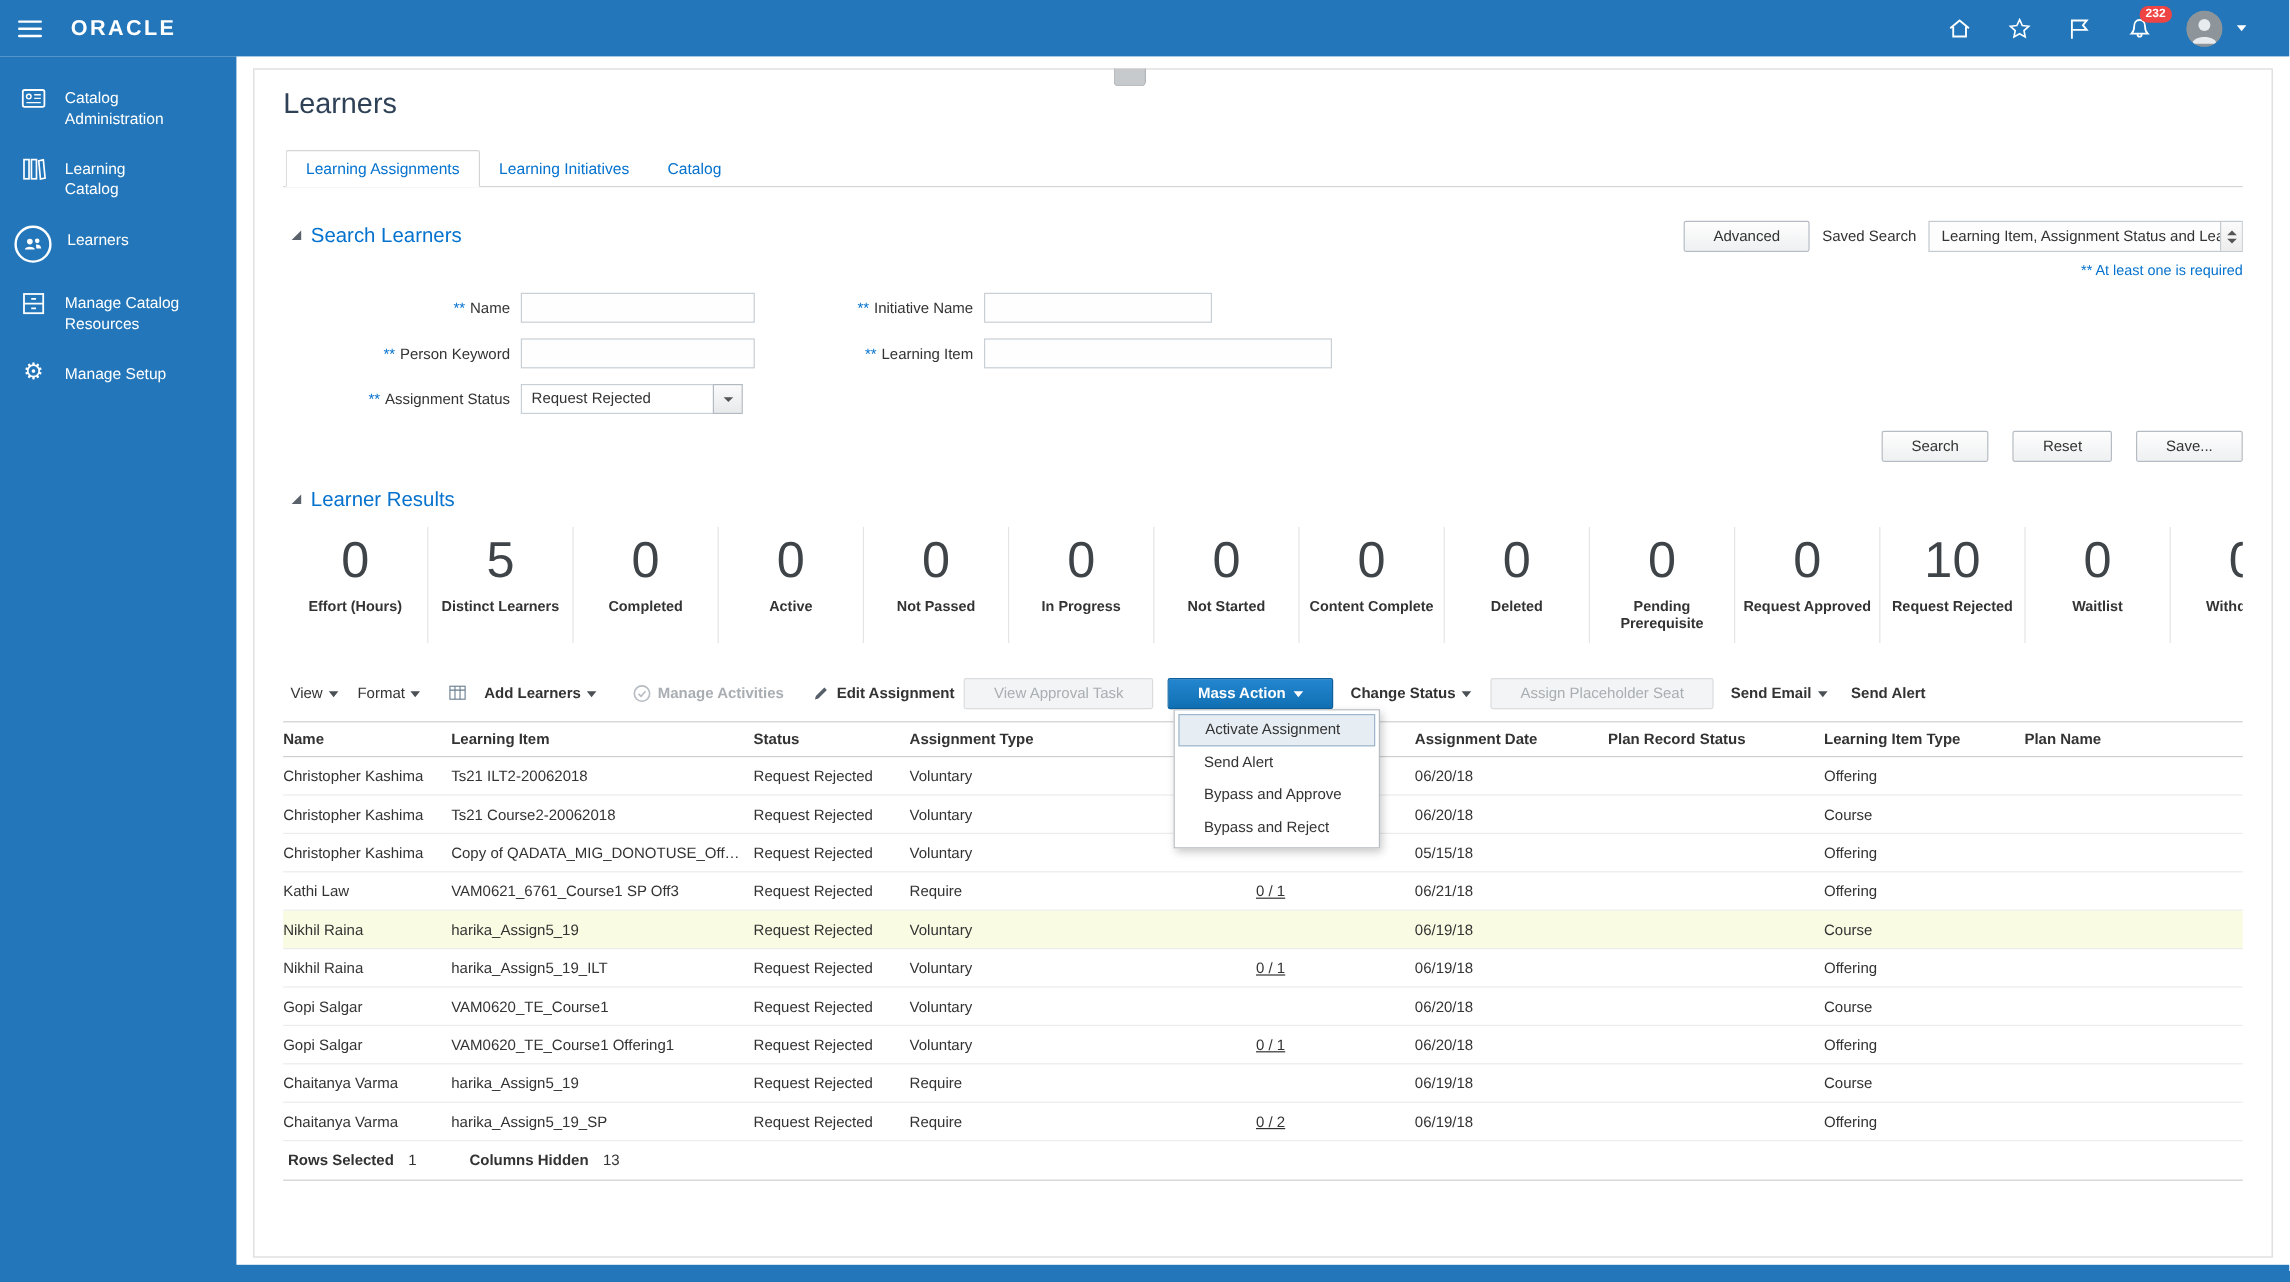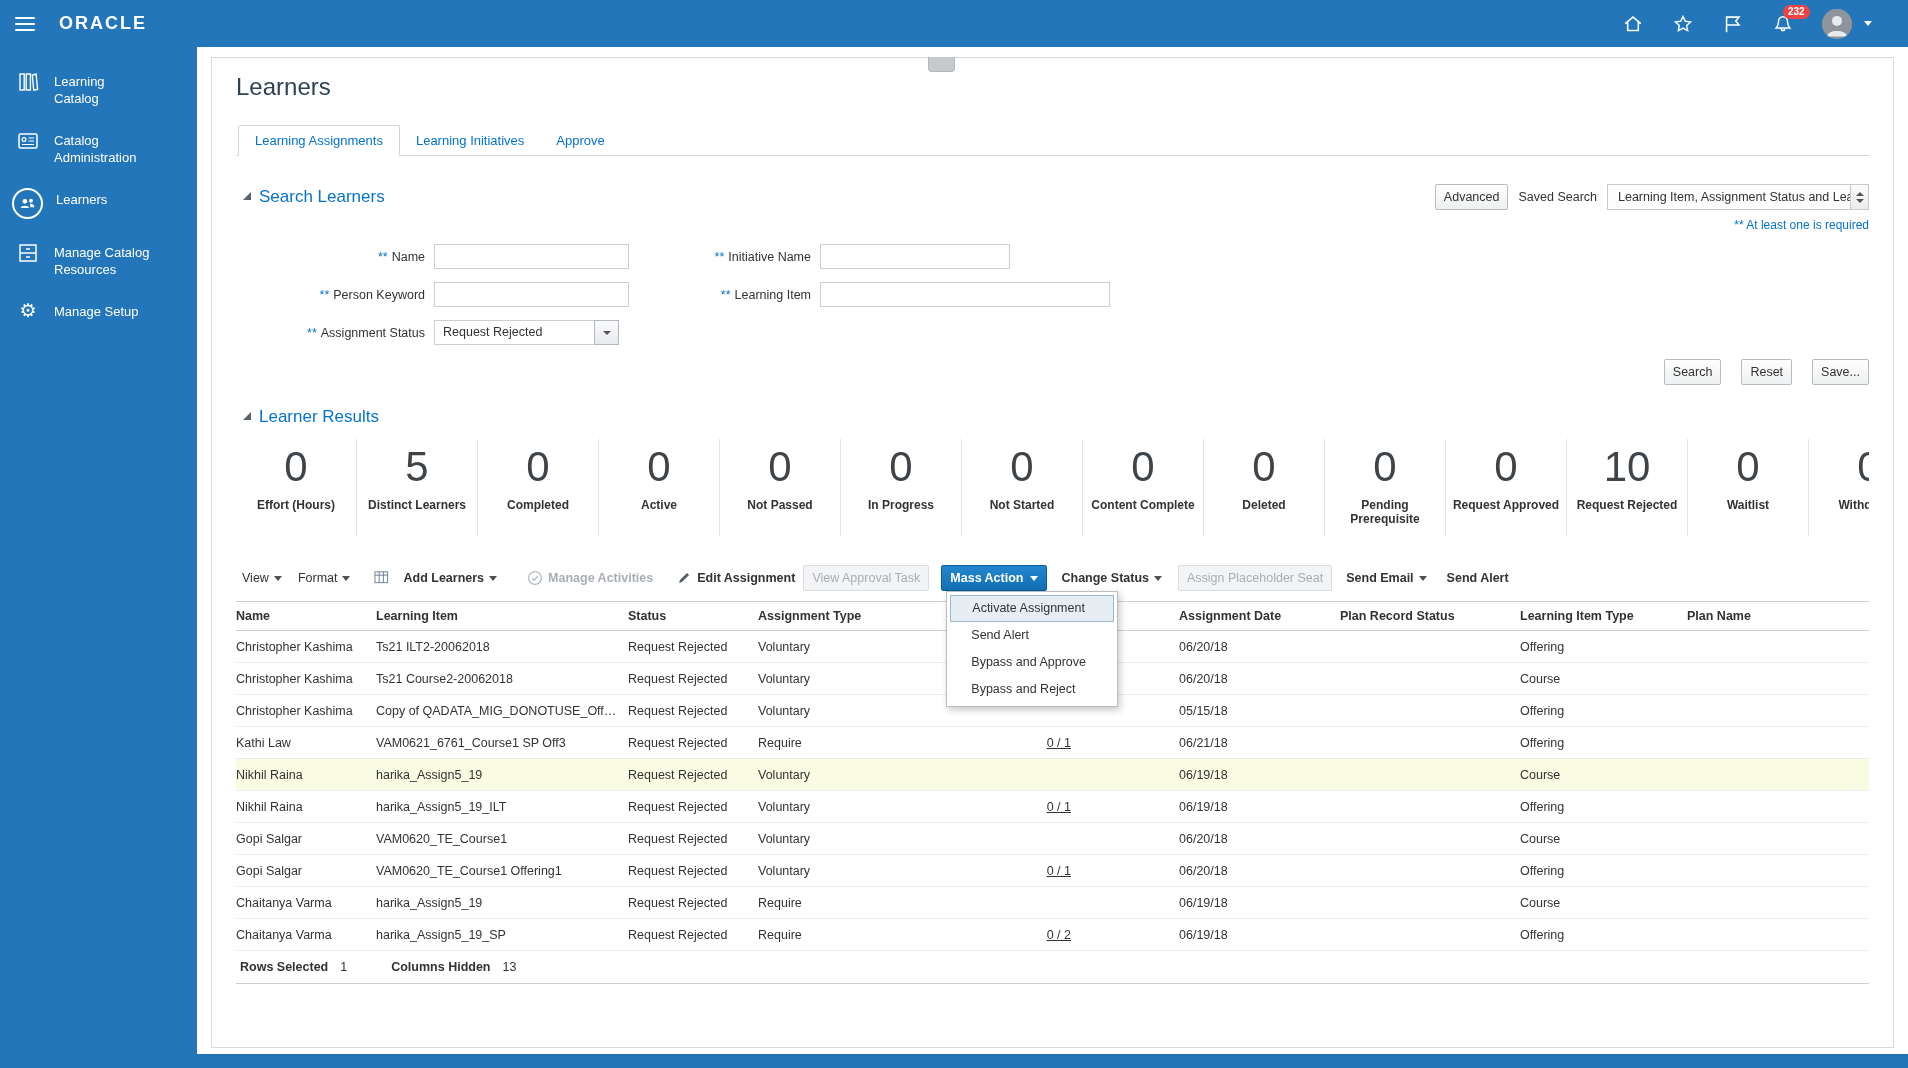--- a/index.html
+++ b/index.html
@@ -38,21 +38,21 @@
   .tabs { margin-top:24px; border-bottom:1px solid #d5d5d5; display:flex; align-items:flex-end; height:31px; padding-left:2px; }
   .tab { font-size:13px; color:#0572ce; padding:7px 16px; cursor:pointer; white-space:nowrap; }
   .tab.active { background:#fff; border:1px solid #d5d5d5; border-bottom:1px solid #fff; margin-bottom:-1px; border-radius:2px 2px 0 0; }
   
   .section-head { display:flex; align-items:center; }
   .mt28 { margin-top:28px; } .mt22 { margin-top:22px; }
   .disclosure { width:0; height:0; border-left:8px solid transparent; border-bottom:8px solid #59626b; margin:0 8px 2px 7px; cursor:pointer; }
   .section-title { color:#0572ce; font-size:17px; font-weight:normal; }
   .head-right { margin-left:auto; display:flex; align-items:center; gap:10px; }
   
-  .btn { height:26px; padding:0 8px; border:1px solid #b4bbc2; border-radius:2px; background:linear-gradient(#fefefe,#eef0f1); font-size:12.5px; color:#333; cursor:pointer; display:inline-flex; align-items:center; white-space:nowrap; font-family:inherit; }
+  .btn { height:26px; padding:0 24px; border:1px solid #b4bbc2; border-radius:2px; background:linear-gradient(#fefefe,#eef0f1); font-size:12.5px; color:#333; cursor:pointer; display:inline-flex; align-items:center; white-space:nowrap; font-family:inherit; }
   .btn.disabled { background:#f3f4f5; color:#a9aeb3; border-color:#dadcde; cursor:default; }
   .btn-primary { background:linear-gradient(#2386cf,#1170b4); border-color:#0c5f9d; color:#fff; font-weight:bold; position:relative; }
   .lbl { font-size:12.5px; color:#333; white-space:nowrap; }
   .select { height:26px; border:1px solid #c3cad0; background:#fdfdfd; display:flex; align-items:stretch; cursor:pointer; }
   .sel-text { padding:5px 10px 0 10px; font-size:12.5px; white-space:nowrap; overflow:hidden; flex:1; }
   .stepper { width:18px; border-left:1px solid #c3cad0; background:linear-gradient(#fbfbfb,#ececed); display:flex; flex-direction:column; align-items:center; justify-content:center; gap:3px; }
   .tri-up { width:0; height:0; border-left:4px solid transparent; border-right:4px solid transparent; border-bottom:4px solid #555; }
   .tri-dn { width:0; height:0; border-left:4px solid transparent; border-right:4px solid transparent; border-top:4px solid #555; }
   .required-note { text-align:right; color:#0572ce; font-size:12px; margin-top:8px; }
   .match-row { margin-top:6px; display:flex; align-items:center; padding-left:8px; font-size:12.5px; }
@@ -141,36 +141,36 @@
           </svg>
       </span>
       <span class="chev"></span>
     </div>
   </header>
 
   <nav class="sidebar">
     <div class="nav-item">
       <span class="nav-icon">
         <svg viewBox="0 0 24 24">
+            <rect x="3" y="5" width="18" height="14" rx="1.5" stroke="#fff" fill="none" stroke-width="1.5"></rect>
+            <circle cx="8" cy="10.5" r="1.9" stroke="#fff" fill="none" stroke-width="1.2"></circle>
+            <path d="M12.5 9 H18 M12.5 12 H18 M6 15.5 H18" stroke="#fff" fill="none" stroke-width="1.2"></path>
+          </svg>
+      </span>
+      <span class="nav-label">Catalog Administration</span>
+    </div>
+    <div class="nav-item">
+      <span class="nav-icon">
+        <svg viewBox="0 0 24 24">
             <rect x="4" y="4" width="4.2" height="16" stroke="#fff" fill="none" stroke-width="1.4"></rect>
             <rect x="10.2" y="4" width="4.2" height="16" stroke="#fff" fill="none" stroke-width="1.4"></rect>
             <path d="M16.3 5 L20.1 4.2 L21.6 19.4 L17.7 20.2 Z" stroke="#fff" fill="none" stroke-width="1.4"></path>
           </svg>
       </span>
       <span class="nav-label">Learning Catalog</span>
-    </div>
-    <div class="nav-item">
-      <span class="nav-icon">
-        <svg viewBox="0 0 24 24">
-            <rect x="3" y="5" width="18" height="14" rx="1.5" stroke="#fff" fill="none" stroke-width="1.5"></rect>
-            <circle cx="8" cy="10.5" r="1.9" stroke="#fff" fill="none" stroke-width="1.2"></circle>
-            <path d="M12.5 9 H18 M12.5 12 H18 M6 15.5 H18" stroke="#fff" fill="none" stroke-width="1.2"></path>
-          </svg>
-      </span>
-      <span class="nav-label">Catalog Administration</span>
     </div>
     <div class="nav-item">
       <span class="nav-icon circled">
         <svg viewBox="0 0 24 24">
             <circle cx="9" cy="9.5" r="2.7" fill="#fff"></circle>
             <path d="M4.3 17 C4.3 13.6 13.7 13.6 13.7 17 Z" fill="#fff"></path>
             <circle cx="16" cy="8.8" r="2.2" fill="#fff"></circle>
             <path d="M14.8 12.4 C17.5 12.2 19.8 13.5 19.8 16.2 L15.2 16.2 Z" fill="#fff"></path>
           </svg>
       </span>
@@ -195,21 +195,21 @@
 
   <div class="grip"></div>
 
   <main class="panel">
 
     <h1 class="page-title">Learners</h1>
 
     <div class="tabs">
       <span class="tab active">Learning Assignments</span>
       <span class="tab">Learning Initiatives</span>
-      <span class="tab">Approve</span>
+      <span class="tab">Catalog</span>
     </div>
 
     <div class="section-head mt28">
       <span class="disclosure"></span>
       <span class="section-title">Search Learners</span>
       <span class="head-right">
         <button class="btn">Advanced</button>
         <span class="lbl">Saved Search</span>
         <span class="select" style="width:262px;">
           <span class="sel-text">Learning Item, Assignment Status and Learner</span>

